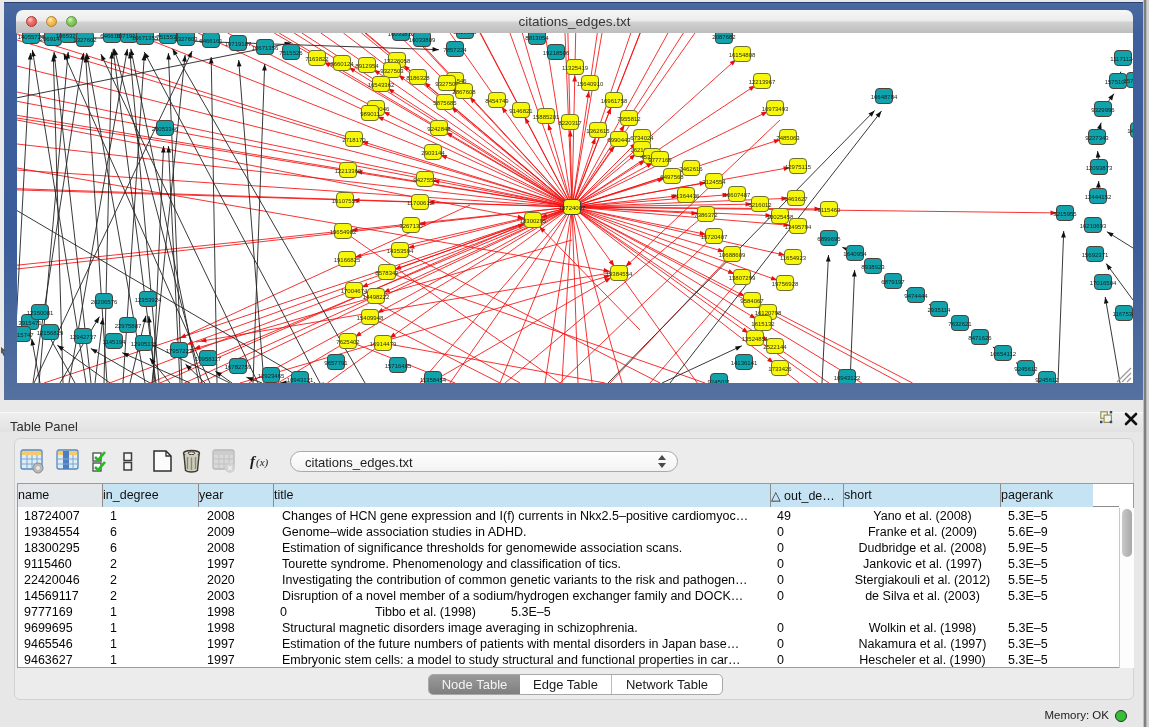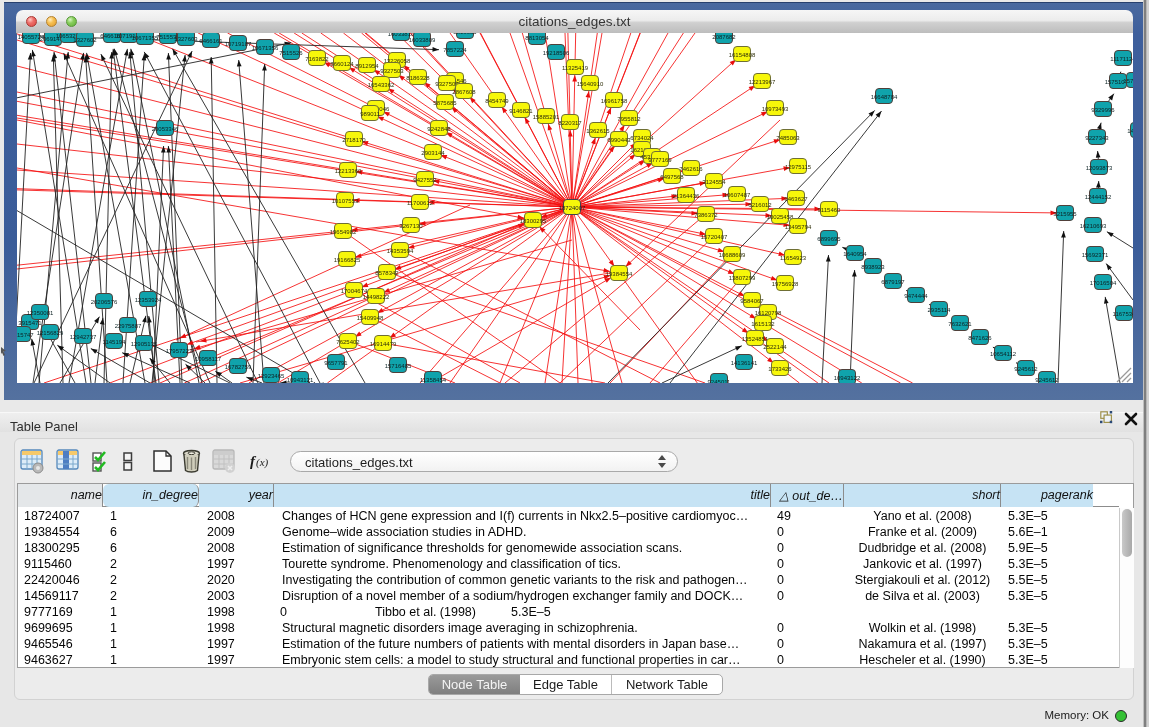--- a/index.html
+++ b/index.html
@@ -33,24 +33,24 @@
 #tpbox { position:absolute; left:14px; top:438px; width:1120px; height:262px;
   background:#ececec; border:1px solid #d2d2d2; border-radius:6px; }
 #combo { position:absolute; left:290px; top:451px; width:388px; height:21px;
   background:linear-gradient(180deg,#ffffff,#f2f2f2); border:1px solid #a9a9a9; border-radius:11px; }
 #combo .t { position:absolute; left:14px; top:3px; font-size:13px; color:#1e1e1e; }
 
 #grid { position:absolute; left:17px; top:483px; width:1117px; height:185px;
   background:#ffffff; border:1px solid #9b9b9b; }
 #ghead { position:absolute; left:0; top:0; width:1101px; height:23px; display:flex;
   border-bottom:1px solid #8c8c8c; font-size:12.5px; color:#111; }
-#ghead div { border-right:1px solid #8c8c8c; text-align:right; padding-top:4px;
-  background:#c6e3f4; height:23px;font-style:italic; }
+#ghead div { border-right:1px solid #8c8c8c; text-align:left; padding-top:4px;
+  background:#c6e3f4; height:23px; }
 #ghead .h1 { width:85px; background:#e4e7e9; }
-#ghead .h2 { width:96px;border-radius:6px; } #ghead .h3 { width:75px; } #ghead .h4 { width:497px; }
+#ghead .h2 { width:96px; } #ghead .h3 { width:75px; } #ghead .h4 { width:497px; }
 #ghead .h5 { width:73px; } #ghead .h6 { width:157px; } #ghead .h7 { width:92px; border-right:none; }
 #gbody { position:absolute; left:0; top:24px; width:1101px; font-size:12.5px; color:#060606; }
 .tr { display:flex; height:16px; line-height:16px; white-space:nowrap; }
 .tr div { overflow:hidden; }
 .c1 { width:85px; padding-left:6px; } .c2 { width:96px; padding-left:7px; }
 .c3 { width:75px; padding-left:8px; } .c4 { width:497px; padding-left:8px; }
 .c5 { width:73px; padding-left:6px; } .c6 { width:157px; text-align:center; }
 .c7 { width:92px; padding-left:7px; }
 #vsb { position:absolute; left:1101px; top:24px; width:15px; height:160px;
   border-left:1px solid #c9c9c9; background:#fdfdfd; }
@@ -812,21 +812,21 @@
         <div class="c6">Yano et al. (2008)</div>
         <div class="c7">5.3E–5</div>
       </div>
 <div class="tr">
         <div class="c1">19384554</div>
         <div class="c2">6</div>
         <div class="c3">2009</div>
         <div class="c4">Genome–wide association studies in ADHD.</div>
         <div class="c5">0</div>
         <div class="c6">Franke et al. (2009)</div>
-        <div class="c7">5.6E–1</div>
+        <div class="c7">5.6E–9</div>
       </div>
 <div class="tr">
         <div class="c1">18300295</div>
         <div class="c2">6</div>
         <div class="c3">2008</div>
         <div class="c4">Estimation of significance thresholds for genomewide association scans.</div>
         <div class="c5">0</div>
         <div class="c6">Dudbridge et al. (2008)</div>
         <div class="c7">5.9E–5</div>
       </div>

